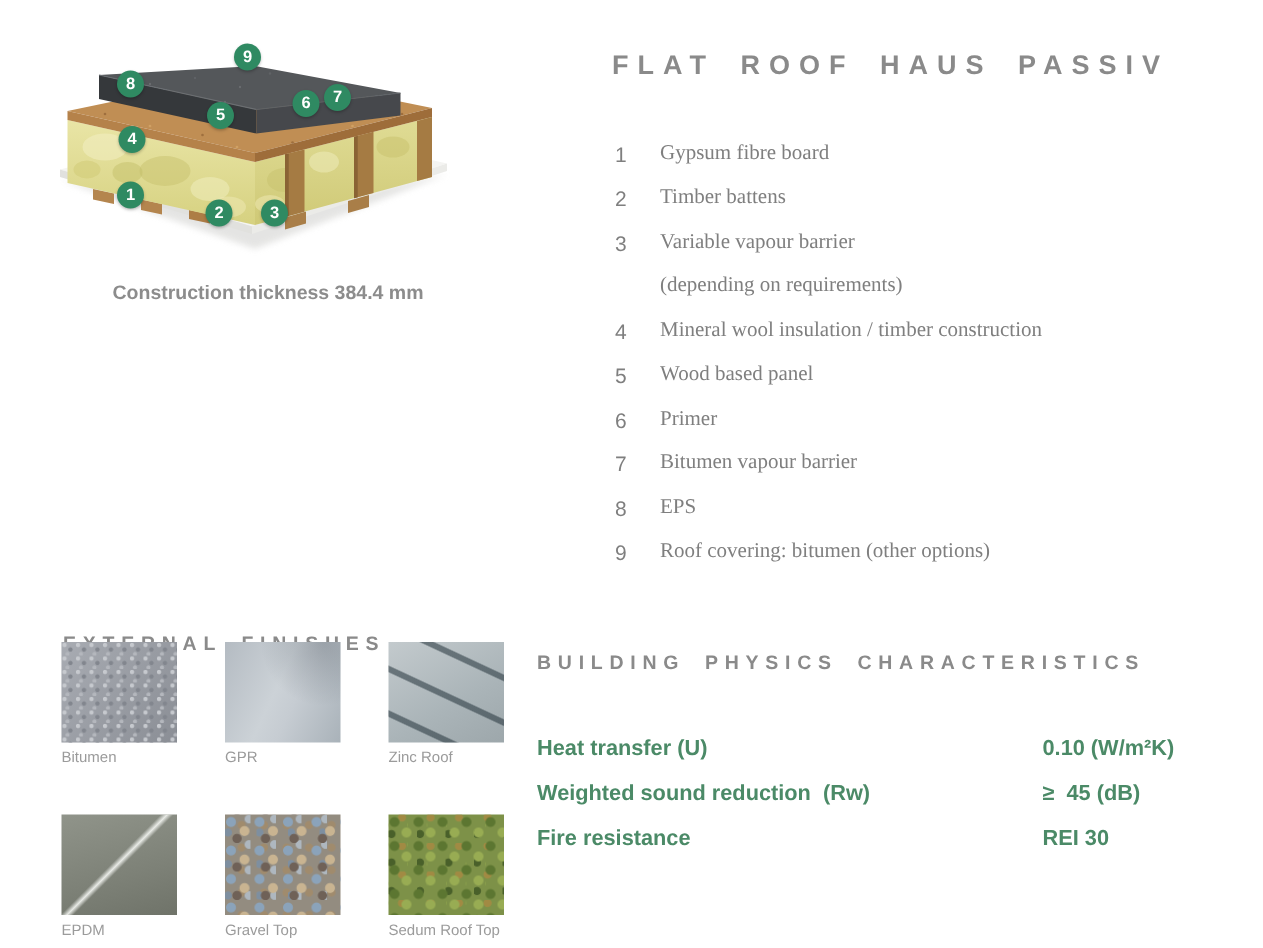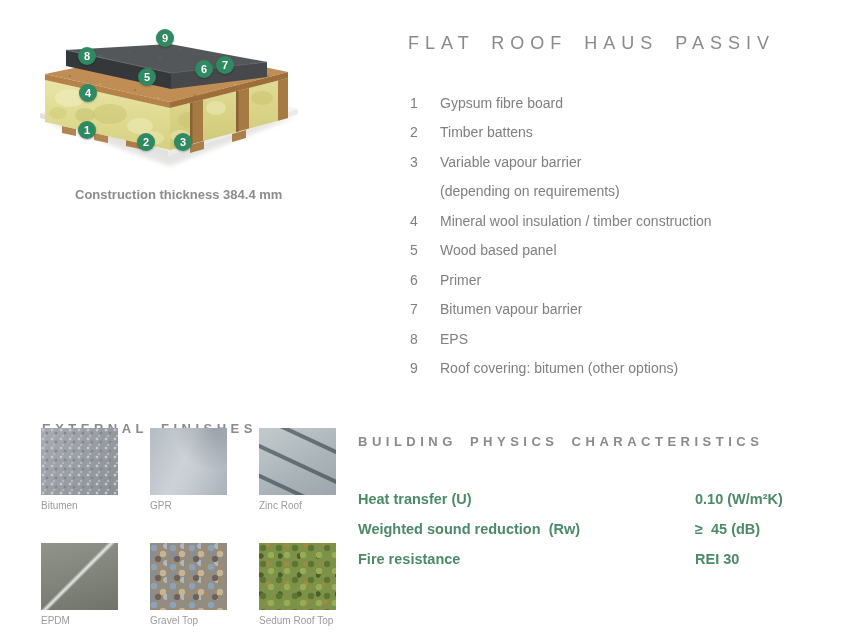--- a/index.html
+++ b/index.html
@@ -9,21 +9,21 @@
   }
   .abs{position:absolute;}
 
   
   .sp-heading{
     font-size:13px;font-weight:700;color:#8a8a8a;
     letter-spacing:4.5px;word-spacing:5px;white-space:pre;
   }
   .page-title{
     left:408px;top:33px;
-    font-size:18px;font-weight:400;color:#8a8a8a;
+    font-size:18px;font-weight:700;color:#8a8a8a;
     letter-spacing:6px;word-spacing:6px;white-space:pre;
   }
 
   
   .diagram{left:40px;top:18px;width:260px;height:162px;}
   .diagram svg{position:absolute;left:0;top:0;}
   .marker{
     position:absolute;width:18px;height:18px;border-radius:50%;
     background:#2f8a62;color:#ffffff;font-size:11px;font-weight:700;
     display:flex;align-items:center;justify-content:center;
@@ -31,21 +31,21 @@
   }
   .caption{
     left:44px;top:187px;font-size:13px;font-weight:700;color:#8c8c8c;margin-left:31px;
   }
 
   
   .legend{left:410px;top:88px;width:400px;}
   .legend-row{display:flex;height:29.5px;align-items:center;
     font-size:14px;color:#7f7f7f;}
   .legend-num{width:30px;flex:0 0 30px;}
-  .legend-text{white-space:pre;}
+  .legend-text{white-space:pre;font-family:Liberation Serif, serif;}
 
   
   .finishes-title{left:42px;top:421px;}
   .finishes-grid{
     left:41px;top:428px;display:grid;
     grid-template-columns:repeat(3,77px);column-gap:12px;row-gap:6px;gap:32px;
   }
   .finish-cell{width:77px;}
   .tile{width:77px;height:67px;}
   .finish-label{margin-top:5px;font-size:10px;color:#9b9b9b;}

